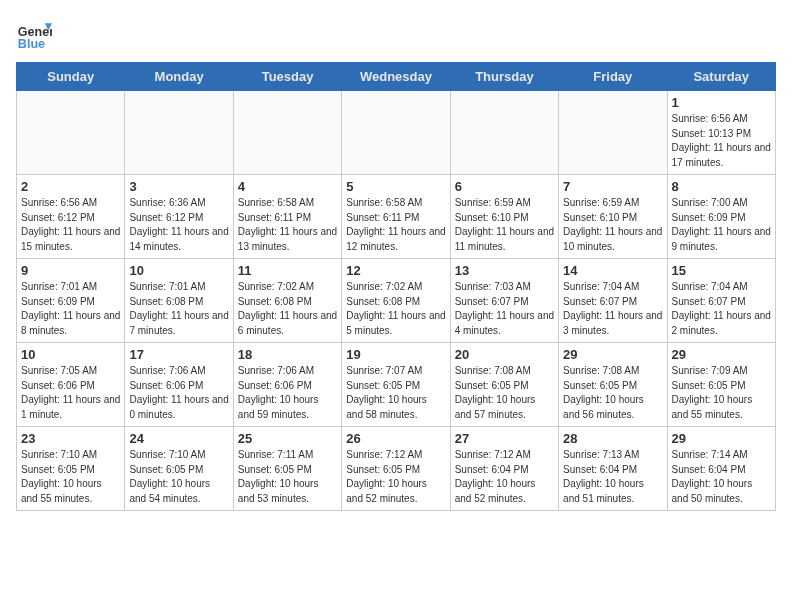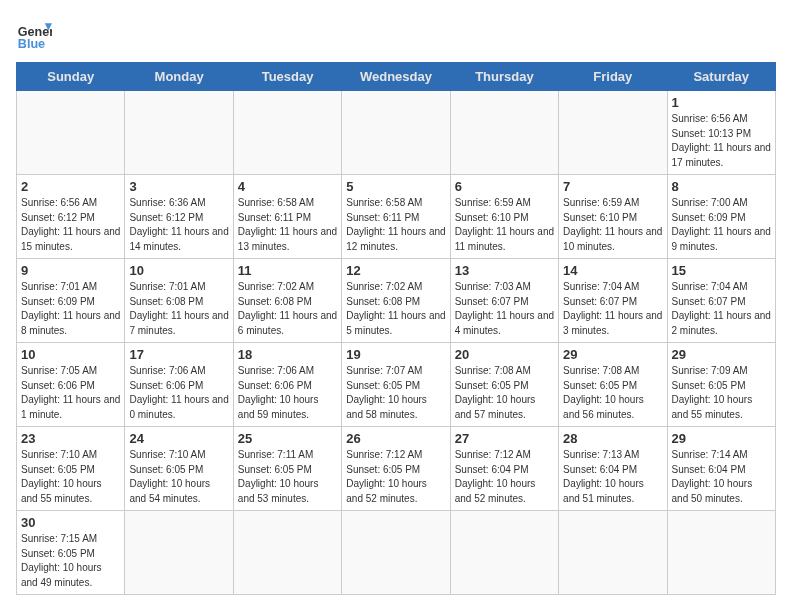--- a/index.html
+++ b/index.html
@@ -275,28 +275,14 @@
 Sunset: 6:04 PM
 Daylight: 10 hours and 51 minutes.</div>
         </td>
         <td>
           <span class="day-num">29</span>
           <div class="day-info">Sunrise: 7:14 AM
 Sunset: 6:04 PM
 Daylight: 10 hours and 50 minutes.</div>
         </td>
       </tr>
-      <tr>
-        <td>
-          <span class="day-num">30</span>
-          <div class="day-info">Sunrise: 7:15 AM
-Sunset: 6:05 PM
-Daylight: 10 hours and 49 minutes.</div>
-        </td>
-        <td class="empty"></td>
-        <td class="empty"></td>
-        <td class="empty"></td>
-        <td class="empty"></td>
-        <td class="empty"></td>
-        <td class="empty"></td>
-      </tr>
     </tbody>
 </table>
 
 </body></html>

